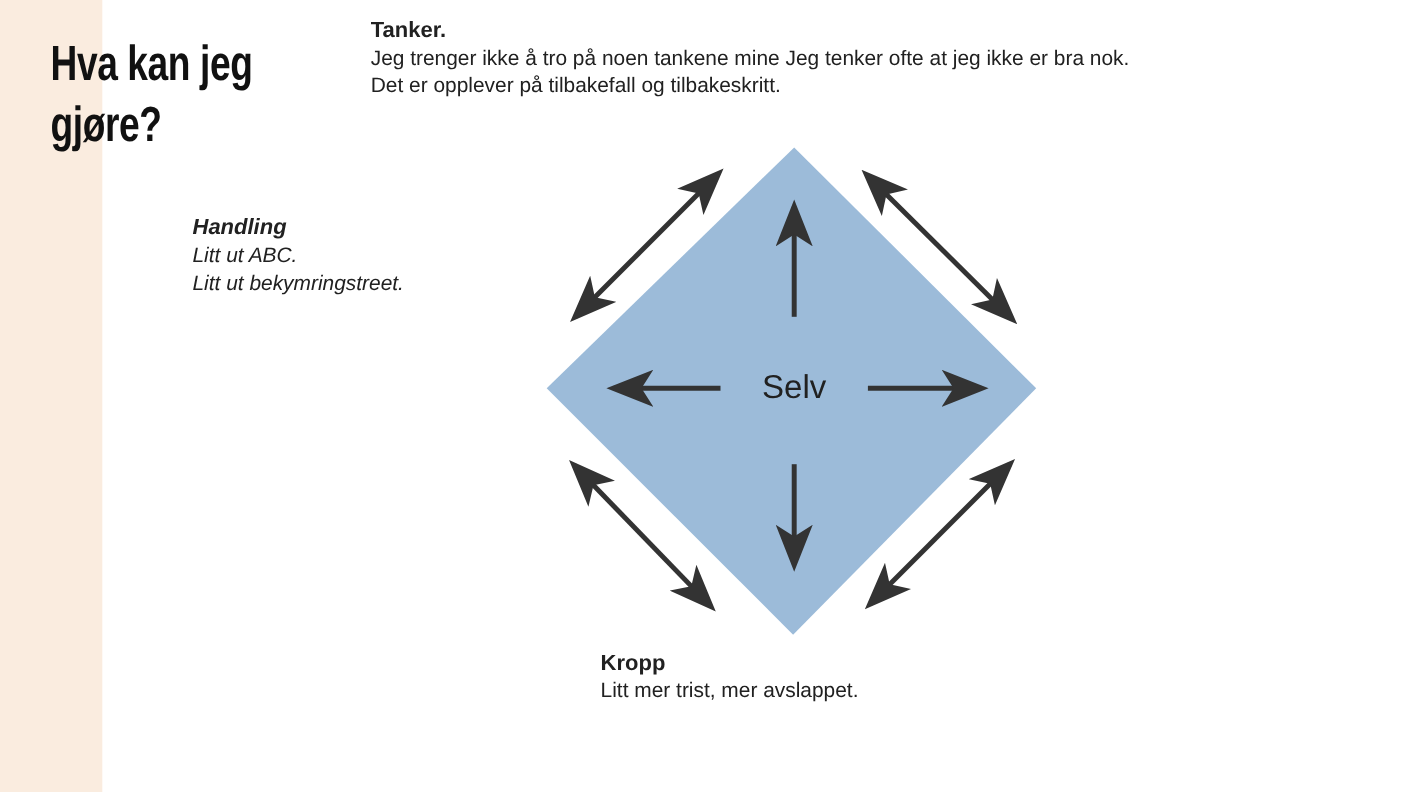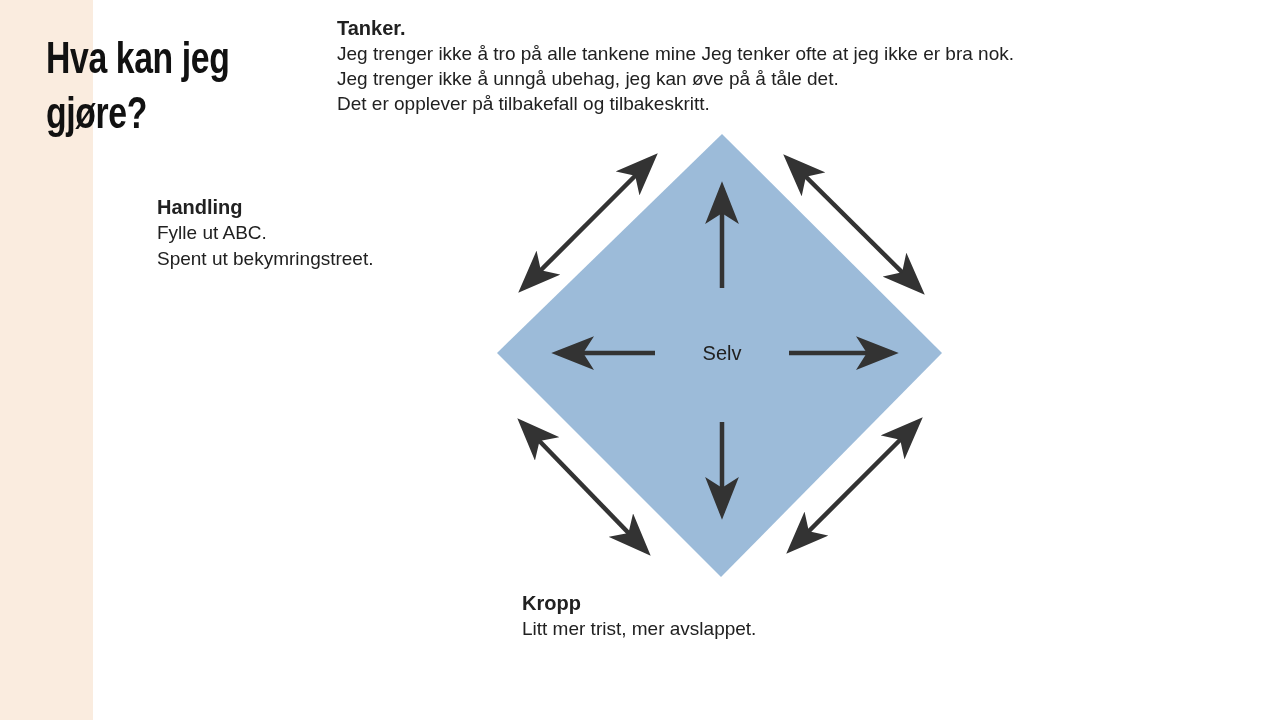--- a/index.html
+++ b/index.html
@@ -36,63 +36,62 @@
   .slide-title .title-line { display: block; }
 
   .text-block {
     position: absolute;
     font-size: 19px;
     line-height: 25px;
   }
   .block-heading { font-weight: bold; font-size: 20px; }
 
   .block-tanker  { left: 337px; top: 16px;  width: 770px; line-height: 25px; }
-  .block-handling{ left: 157px; top: 194px; width: 330px; line-height: 26px; }
+  .block-handling{ left: 175px; top: 194px; width: 330px; line-height: 26px; font-style: italic; }
   .block-folelser{ left: 970px; top: 314px; width: 200px; line-height: 26px; }
-  .block-kropp   { left: 522px; top: 590px; width: 400px; line-height: 26px; }
+  .block-kropp   { left: 546px; top: 590px; width: 400px; line-height: 26px; }
 
   .diagram-svg {
     position: absolute;
     left: 0; top: 0;
     width: 1280px; height: 720px;
   }
 
   .center-label {
     position: absolute;
     left: 652px; top: 338px;
     width: 140px;
     text-align: center;
-    font-size: 20px;
+    font-size: 30px;
     line-height: 30px;
     color: #212121;
   }
 </style>
 </head>
 <body>
 
 <div class="slide" style="color: rgb(33, 33, 33);">
 
   <div class="accent-strip" style="background-color: rgb(250, 236, 223);"></div>
 
   <h1 class="slide-title">
     <span class="title-line">Hva kan jeg</span>
     <span class="title-line">gjøre?</span>
   </h1>
 
   <section class="text-block block-tanker">
     <div class="block-heading">Tanker.</div>
-    <div class="block-line">Jeg trenger ikke å tro på alle tankene mine Jeg tenker ofte at jeg ikke er bra nok.</div>
-    <div class="block-line">Jeg trenger ikke å unngå ubehag, jeg kan øve på å tåle det.</div>
+    <div class="block-line">Jeg trenger ikke å tro på noen tankene mine Jeg tenker ofte at jeg ikke er bra nok.</div>
     <div class="block-line">Det er opplever på tilbakefall og tilbakeskritt.</div>
   </section>
 
   <section class="text-block block-handling">
     <div class="block-heading">Handling</div>
-    <div class="block-line">Fylle ut ABC.</div>
-    <div class="block-line">Spent ut bekymringstreet.</div>
+    <div class="block-line">Litt ut ABC.</div>
+    <div class="block-line">Litt ut bekymringstreet.</div>
   </section>
 
 
   <section class="text-block block-kropp">
     <div class="block-heading">Kropp</div>
     <div class="block-line">Litt mer trist, mer avslappet.</div>
   </section>
 
   <svg class="diagram-svg" viewBox="0 0 1280 720" xmlns="http://www.w3.org/2000/svg">
     <defs>

